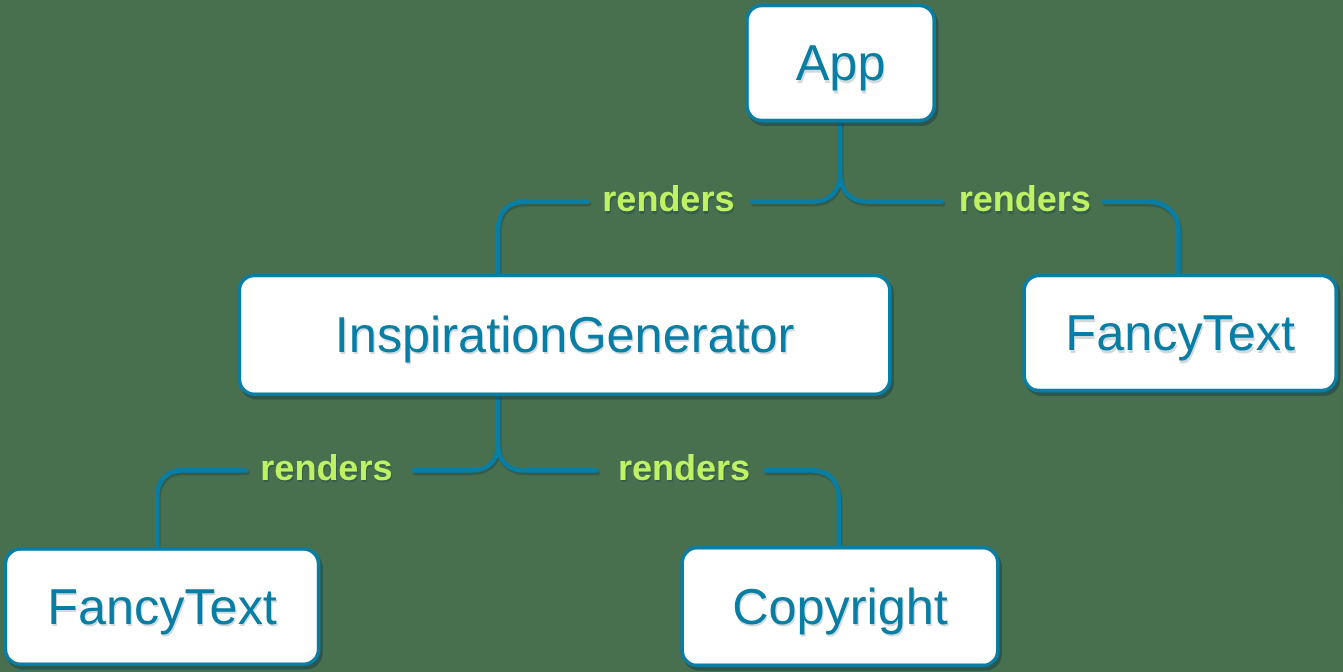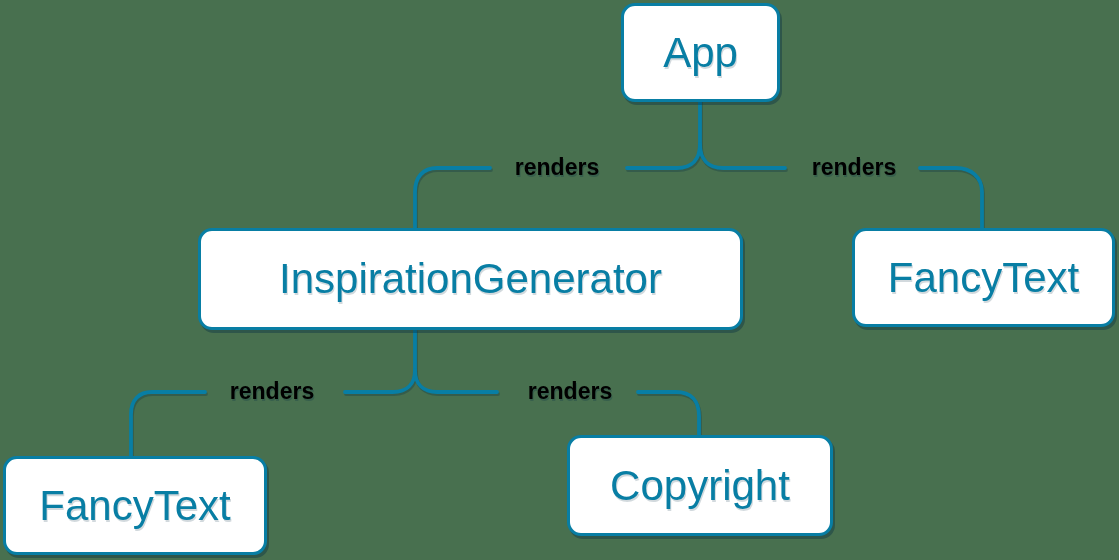--- a/index.html
+++ b/index.html
@@ -14,21 +14,21 @@
     position:absolute;background:#FFFFFF;border:3px solid #087EA4;border-radius:14px;
     box-shadow:2px 3px 0 rgba(4,44,66,.38);
     display:flex;align-items:center;justify-content:center;box-sizing:border-box;
   }
   .node-label{
     color:#087EA4;font-size:42px;font-weight:500;white-space:nowrap;
     text-shadow:1px 2px 0 rgba(4,44,66,.18);
   }
   .edge-label{
     position:absolute;transform:translate(-50%,-50%);
-    color:#000000;font-size:23px;font-weight:600;white-space:nowrap;
+    color:#bef264;font-size:30px;font-weight:600;white-space:nowrap;
     text-shadow:1px 2px 0 rgba(4,44,66,.25);
   }
 </style>
 </head>
 <body>
 
 <div class="stage">
 
   <svg class="edges" viewBox="0 0 1119 560" xmlns="http://www.w3.org/2000/svg" aria-hidden="true">
 
@@ -66,17 +66,17 @@
   </div>
 
   <div class="node" style="left:852px;top:228px;width:263px;height:99px">
     <span class="node-label">FancyText</span>
   </div>
 
   <div class="node" style="left:3px;top:456px;width:264px;height:99px">
     <span class="node-label">FancyText</span>
   </div>
 
-  <div class="node" style="left:567px;top:435px;width:266px;height:101px">
+  <div class="node" style="left:567px;top:455px;width:266px;height:101px">
     <span class="node-label">Copyright</span>
   </div>
 
 </div>
 
 </body></html>

